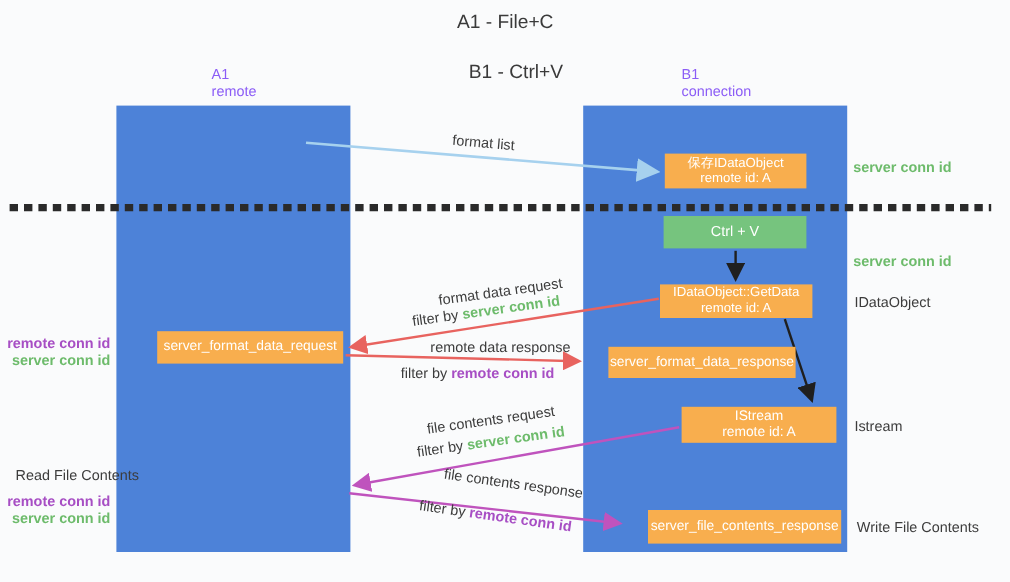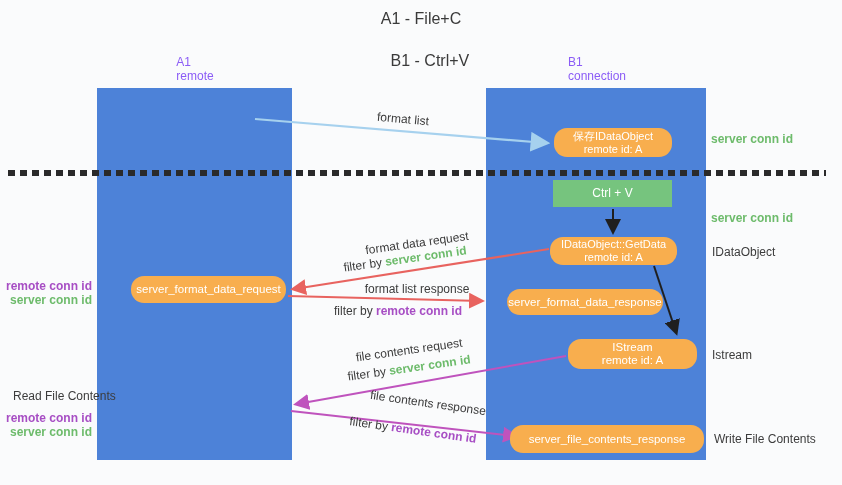--- a/index.html
+++ b/index.html
@@ -17,21 +17,21 @@
     transform:translateX(-50%);font-size:12px;line-height:14px;color:#8b5cf6;
   }
   .lifeline{
     background:#4d82d8;width:195px;height:372px;top:88px;
   }
   .node{
     display:flex;align-items:center;justify-content:center;flex-direction:column;
     color:#ffffff;text-align:center;font-size:11.5px;line-height:13px;
   }
   .green-node{background:#76c47e;}
-  .orange-node{background:#f8ae4e;border-radius:13px;}
+  .orange-node{background:#f8ae4e;}
   .mid-label{
     transform:translate(-50%,-50%);white-space:nowrap;font-size:12px;color:#3c3c3c;
   }
   .rot-neg{transform:translate(-50%,-50%) rotate(-8deg);}
   .rot-pos{transform:translate(-50%,-50%) rotate(8deg);}
   .rot-fl{transform:translate(-50%,-50%) rotate(5deg);}
   .green-text{color:#6dbb6b;font-weight:bold;}
   .purple-text{color:#a74ec4;font-weight:bold;}
   .side-label{font-size:12px;white-space:nowrap;}
   .side-label.bold{font-weight:bold;}
@@ -96,30 +96,30 @@
   <div class="abs node orange-node" style="left:131px;top:276px;width:155px;height:27px;">
     <span>server_format_data_request</span>
   </div>
   <div class="abs node orange-node" style="left:487px;top:289px;width:156px;height:26px;margin-left:20px;">
     <span>server_format_data_response</span>
   </div>
   <div class="abs node orange-node" style="left:568px;top:339px;width:129px;height:30px;font-size:11.5px;">
     <span>IStream</span>
     <span>remote id: A</span>
   </div>
-  <div class="abs node orange-node" style="left:510px;top:425px;width:194px;height:28px;">
+  <div class="abs node orange-node" style="left:540px;top:425px;width:161px;height:28px;">
     <span>server_file_contents_response</span>
   </div>
 
   <div class="abs mid-label rot-fl" style="left:403px;top:119px;">format list</div>
 
   <div class="abs mid-label rot-neg" style="left:417px;top:243px;">format data request</div>
   <div class="abs mid-label rot-neg" style="left:405px;top:259px;"><span>filter by </span><span class="green-text">server conn id</span></div>
 
-  <div class="abs mid-label" style="left:417px;top:289px;">format list response</div>
+  <div class="abs mid-label" style="left:417px;top:289px;">remote data response</div>
   <div class="abs mid-label" style="left:398px;top:311px;"><span>filter by </span><span class="purple-text">remote conn id</span></div>
 
   <div class="abs mid-label rot-neg" style="left:409px;top:350px;">file contents request</div>
   <div class="abs mid-label rot-neg" style="left:409px;top:368px;"><span>filter by </span><span class="green-text">server conn id</span></div>
 
   <div class="abs mid-label rot-pos" style="left:428px;top:403px;">file contents response</div>
   <div class="abs mid-label rot-pos" style="left:413px;top:430px;"><span>filter by </span><span class="purple-text">remote conn id</span></div>
 
   <div class="abs side-label bold green-text" style="left:711px;top:132px;">server conn id</div>
   <div class="abs side-label bold green-text" style="left:711px;top:211px;">server conn id</div>

